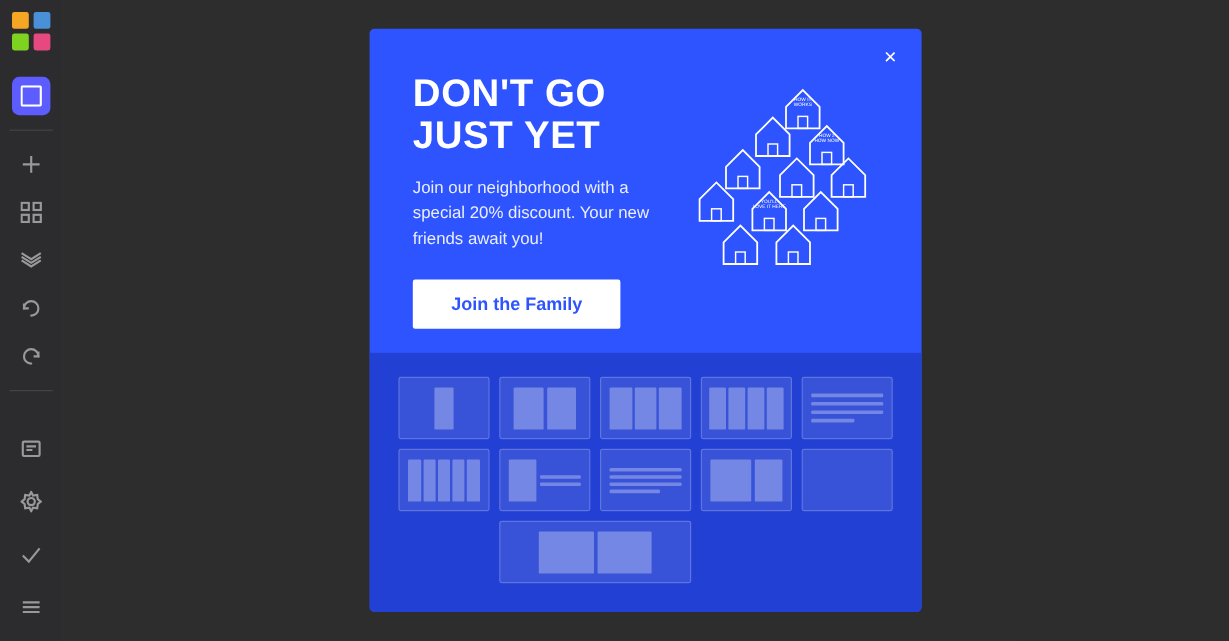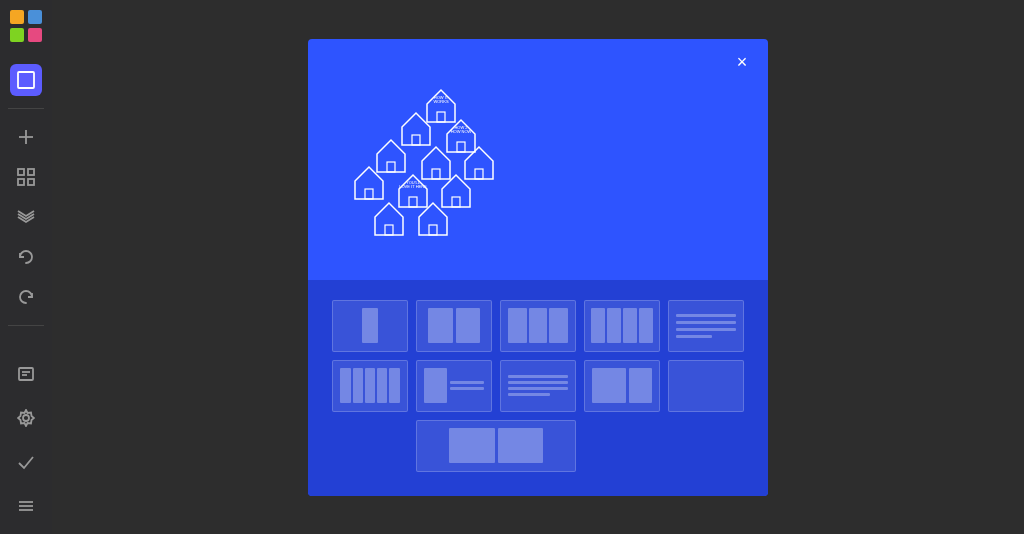--- a/index.html
+++ b/index.html
@@ -284,20 +284,25 @@
 
 <div class="main-area">
 
   <div class="modal-overlay">
     <div class="modal">
 
       <div class="modal-close">×</div>
 
       <div class="modal-top">
 
+        <div class="modal-text-section">
+          <div class="modal-title">DON'T GO<br>JUST YET</div>
+          <div class="modal-desc">Join our neighborhood with a special 20% discount. Your new friends await you!</div>
+          <button class="modal-cta">Join the Family</button>
+        </div>
 
         <div class="houses-section">
           <svg width="155" height="175" viewBox="0 0 155 175" xmlns="http://www.w3.org/2000/svg">
 
             <g transform="translate(80, 5)">
               <path d="M0,14 L14,0 L28,14 L28,32 L0,32 Z" fill="none" stroke="white" stroke-width="1.5"></path>
               <rect x="10" y="22" width="8" height="10" fill="none" stroke="white" stroke-width="1.2"></rect>
               <text x="14" y="9" fill="white" font-size="4" text-anchor="middle">HOW IT</text>
               <text x="14" y="13" fill="white" font-size="4" text-anchor="middle">WORKS</text>
             </g>

